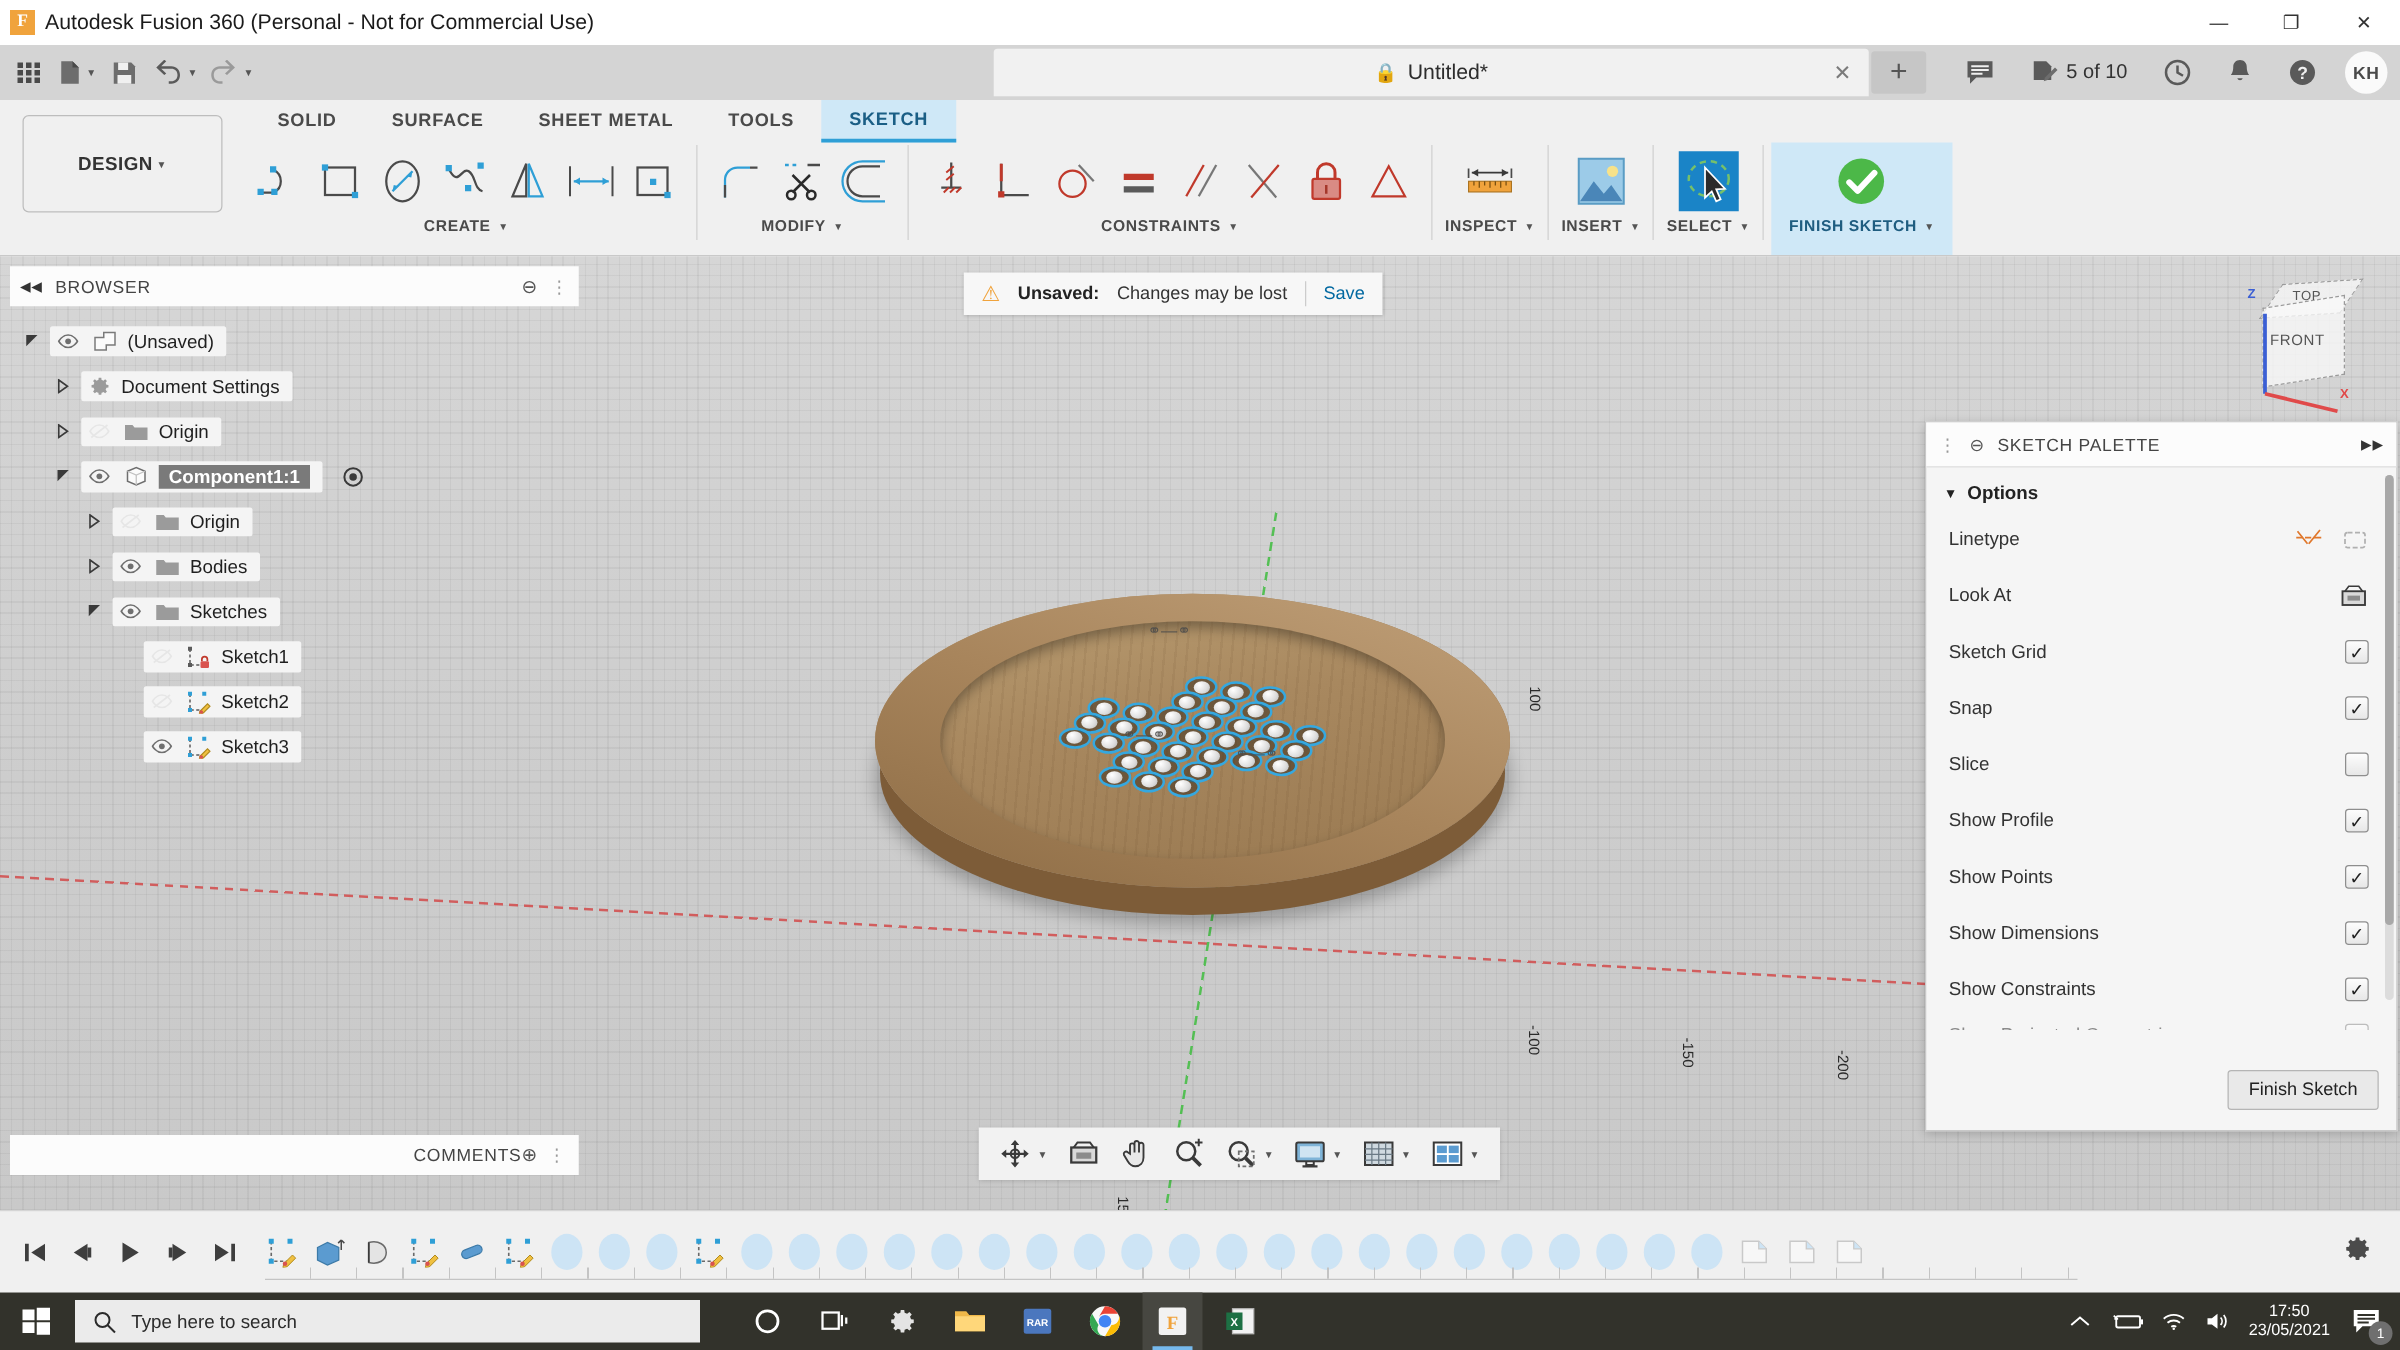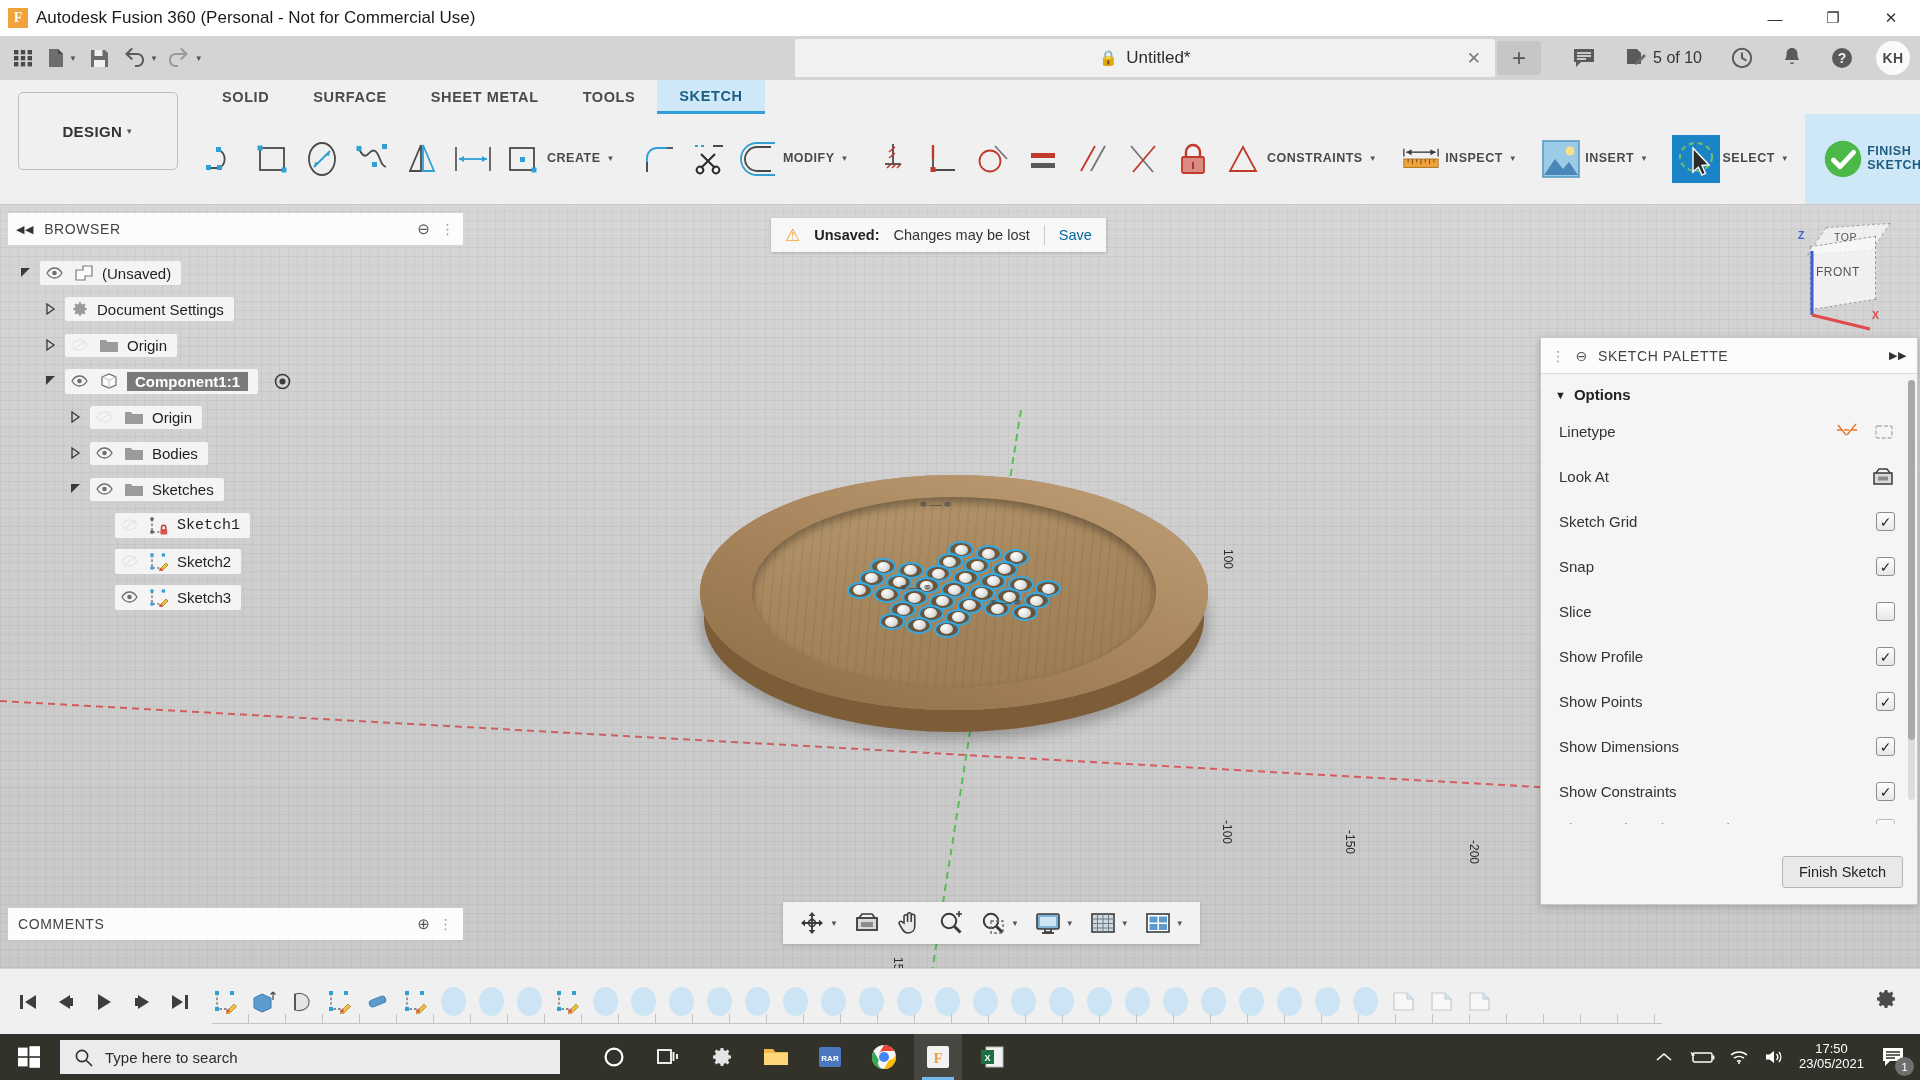--- a/index.html
+++ b/index.html
@@ -80,21 +80,21 @@
     font-size:15px; font-weight:bold; color:#333; letter-spacing:.4px;
   }
   .tabs { position:absolute; left:200px; top:0px; height:34px; display:flex; }
   .tab {
     height:34px; padding:0 22px; display:flex; align-items:center;
     font-size:14.5px; font-weight:bold; color:#4a4a4a; letter-spacing:.6px;
   }
   .tab.active { background:#cfe8f7; color:#1a5e85; border-bottom:3px solid #2f9fd6; }
 
   .groups { position:absolute; left:195px; top:34px; right:0; height:90px; display:flex; }
-  .grp { display:flex; align-items:center; padding:0 4px; position:relative; }
+  .grp { display:flex; flex-direction:column; align-items:center; padding:0 4px; position:relative; }
   .grp-icons { display:flex; align-items:center; height:62px; gap:2px; }
   .grp-label {
     font-size:12.5px; font-weight:bold; color:#4a4a4a; letter-spacing:.5px;
     display:flex; align-items:center; gap:3px; margin-top:-2px;
   }
   .icobtn {
     width:48px; height:54px; display:flex; align-items:center; justify-content:center;
   }
   .divider { width:1px; background:#cfcfcf; height:76px; align-self:flex-start; margin:2px 6px 0 6px; }
   .grp.finish { background:#cfe8f7; padding:0 14px; }
@@ -231,21 +231,21 @@
     position:absolute; right:14px; bottom:16px; padding:7px 16px; font-size:14.5px;
     color:#222; background:#e9e9e9; border:1px solid #b5b5b5; border-radius:3px;
   }
 
   
   .comments {
     position:absolute; left:8px; top:908px; width:455px; height:32px;
     background:#fcfcfc; display:flex; align-items:center; padding:0 10px;
     font-size:14px; color:#444; letter-spacing:.6px;
   }
-  .comments .ttl { flex:1; }
+  .comments .ttl { flex:1;text-align:right; }
 
   
   .navbar {
     position:absolute; left:783px; top:902px; height:42px; background:#f2f2f2;
     display:flex; align-items:center; padding:0 10px; gap:4px;
     box-shadow:0 1px 4px rgba(0,0,0,.18);
   }
   .navbtn { display:flex; align-items:center; gap:2px; padding:4px 6px; color:#4b4b4b; }
 
   
@@ -933,21 +933,21 @@
             </svg>
           </span>
           <span>
             <svg width="20" height="17" viewBox="0 0 20 17">
               <path d="M1 3h6l1.6 2H19v10H1z" fill="#9b9b9b"></path>
             </svg>
           </span>
           <span class="lbl">Sketches</span>
         </span>
       </div>
-      <div class="node" style="padding-left: 75px; font-family: Liberation Mono, monospace;">
+      <div class="node" style="padding-left: 75px;">
         <span class="tri"></span>
         <span class="pill">
           <span class="eye off">
             <svg width="17" height="12" viewBox="0 0 17 12" opacity=".4">
               <path d="M8.5 1C4 1 1 6 1 6s3 5 7.5 5S16 6 16 6 13 1 8.5 1z" fill="none" stroke="#9a9a9a" stroke-width="1.3"></path>
               <path d="M2 11L15 1" stroke="#9a9a9a" stroke-width="1.3"></path>
             </svg>
           </span>
           <span>
             <svg width="20" height="19" viewBox="0 0 20 19">

